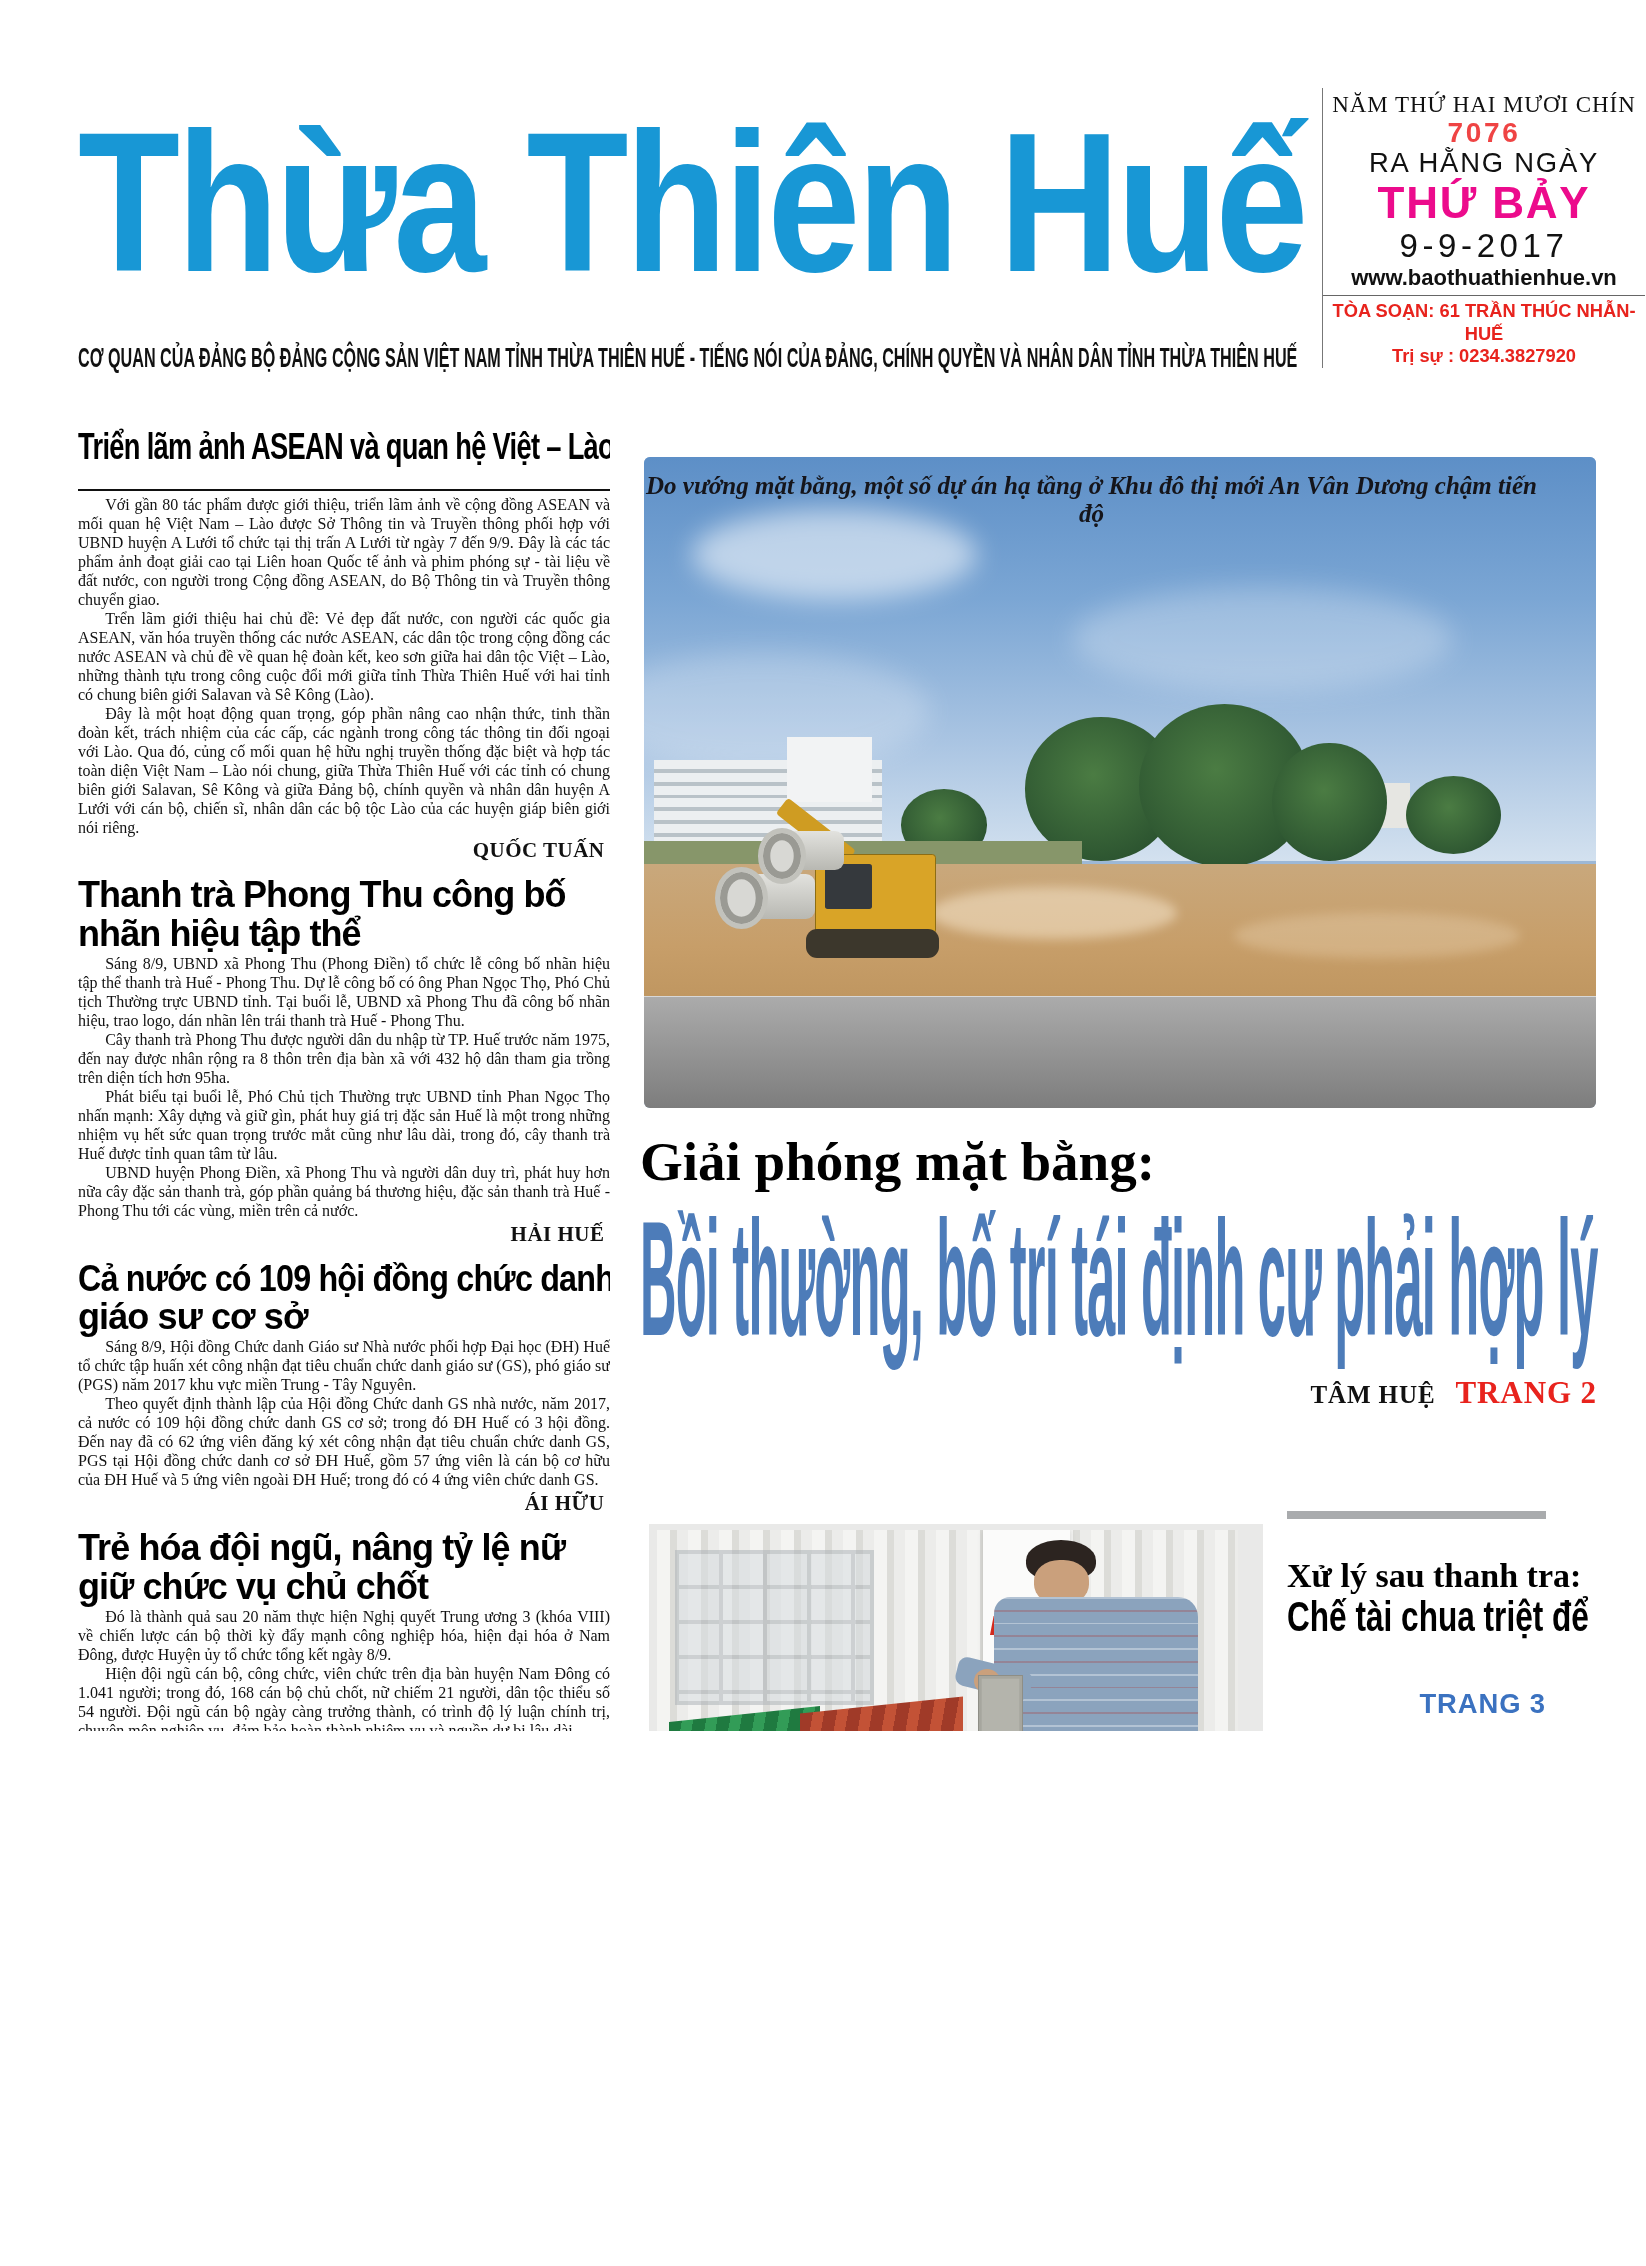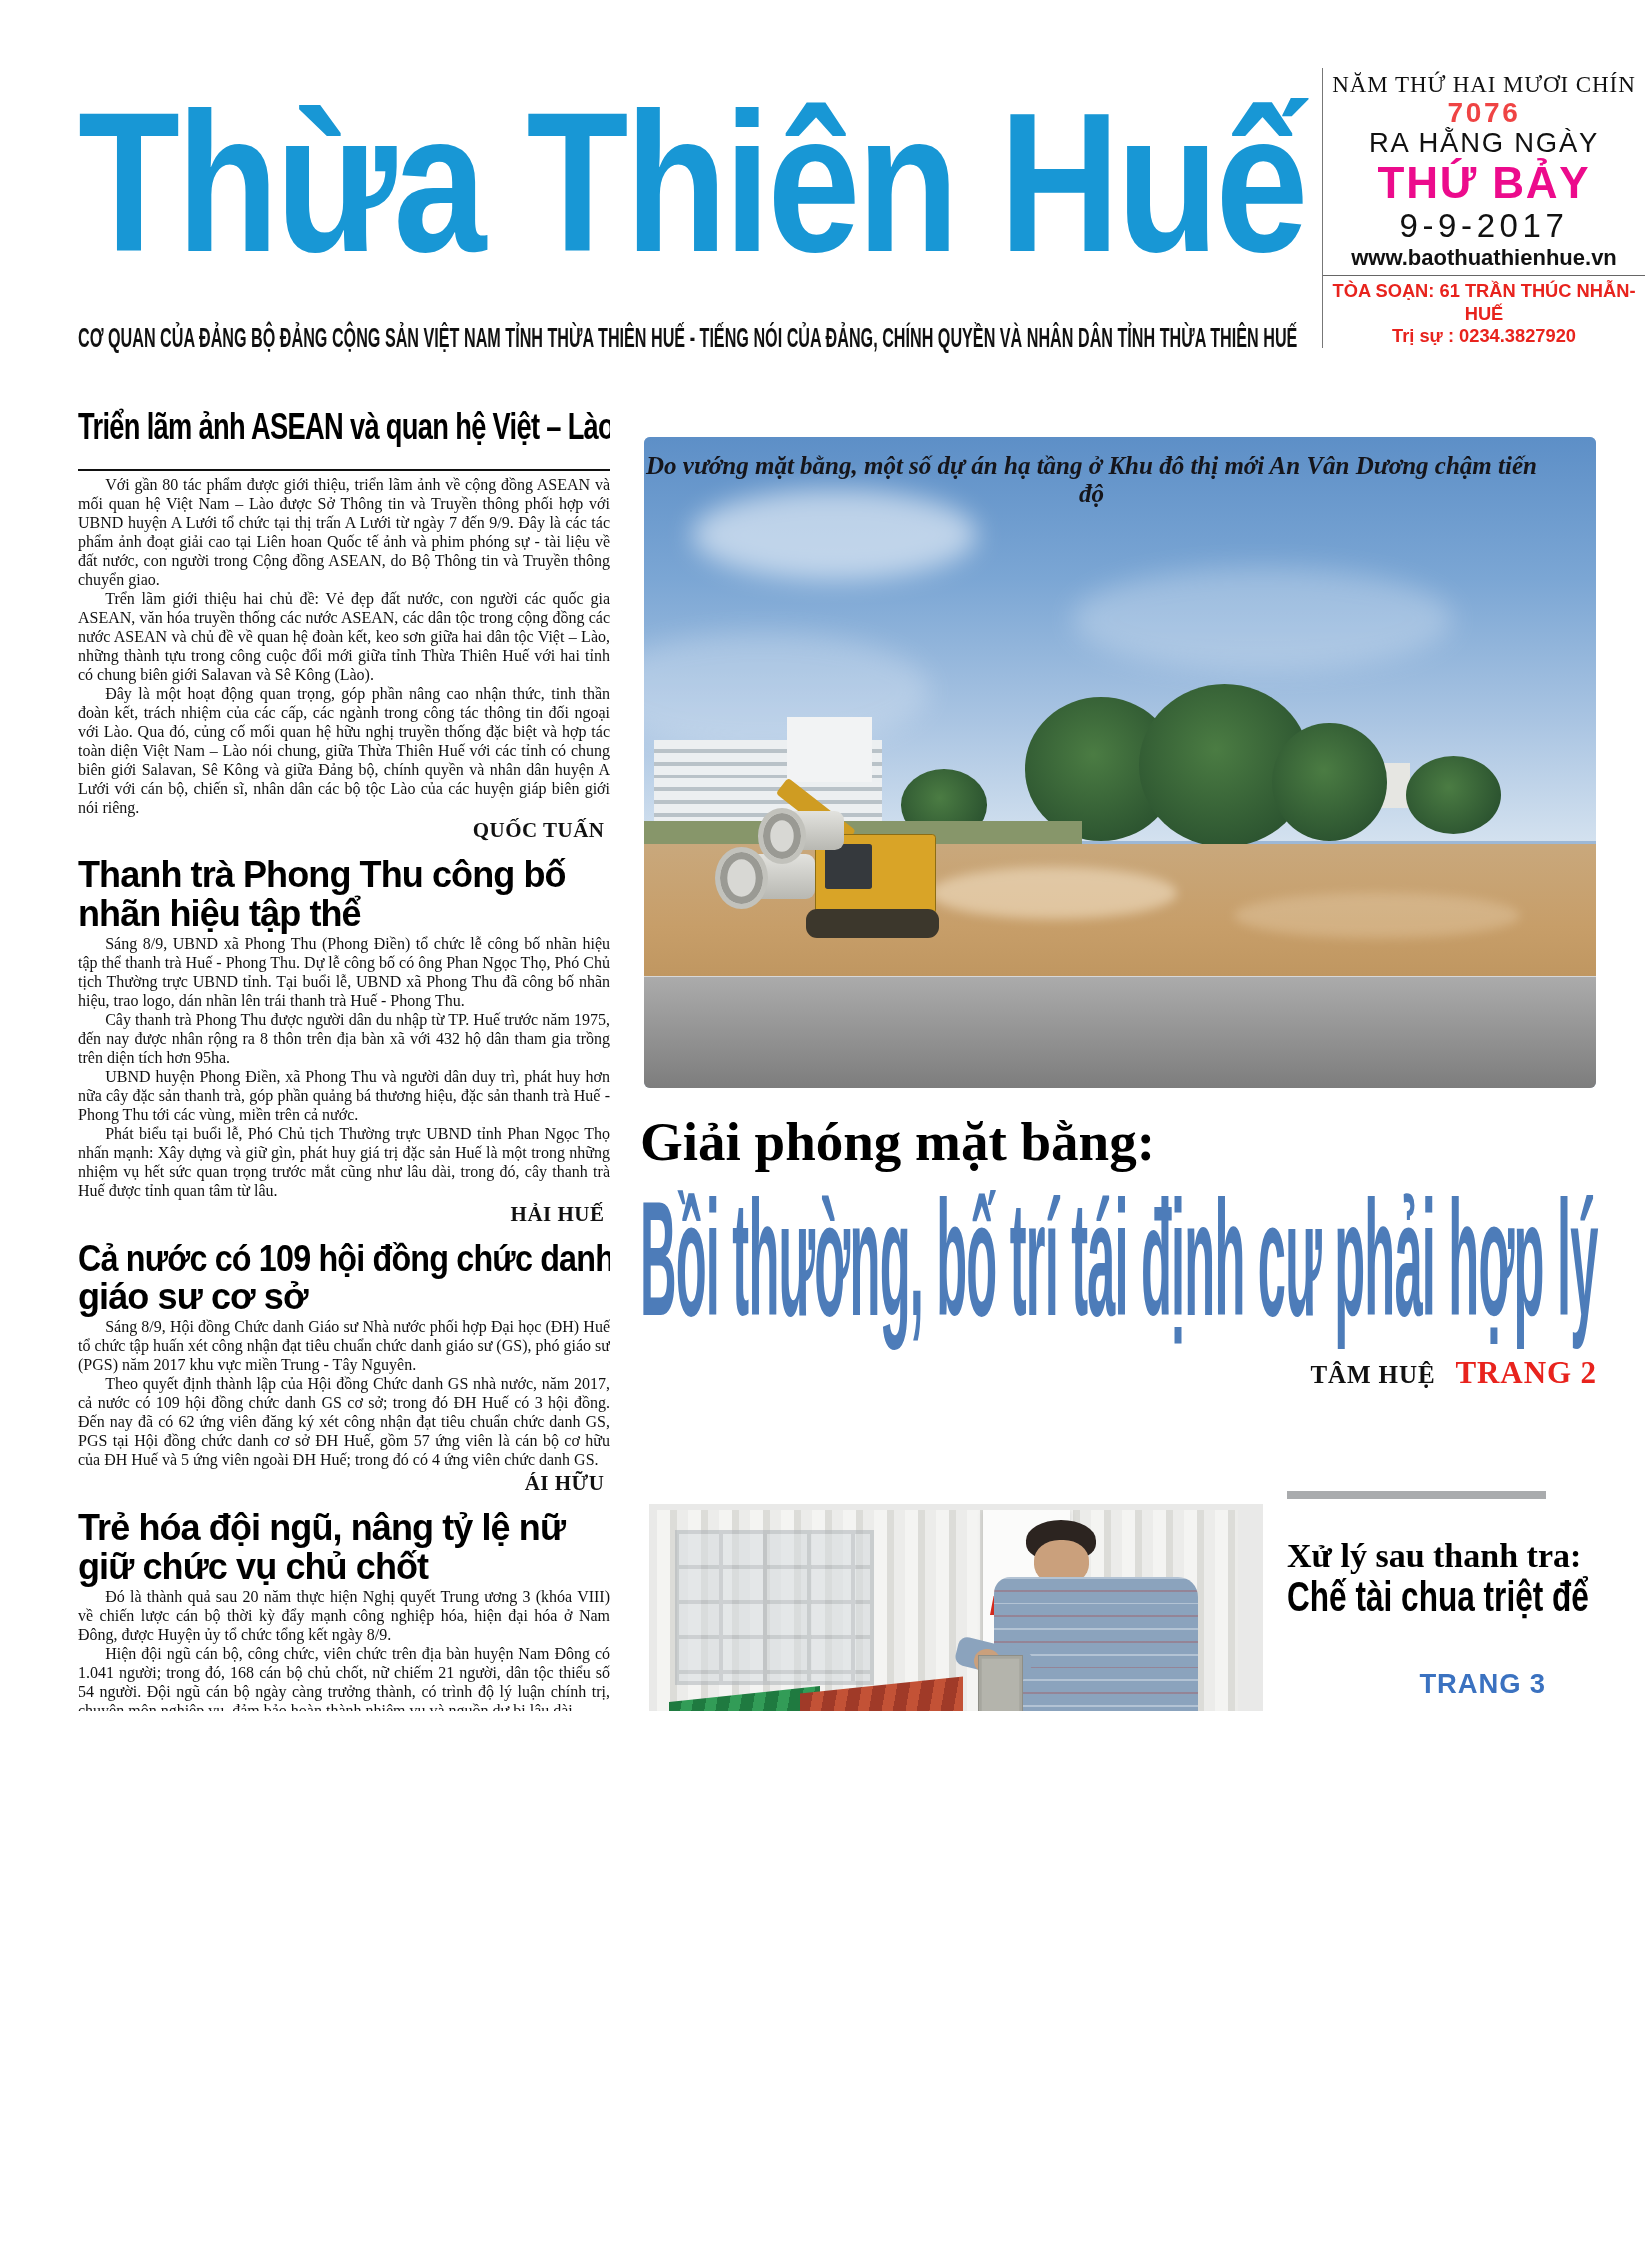--- a/index.html
+++ b/index.html
@@ -1,17 +1,17 @@
 <!DOCTYPE html>
 <html style="font-size:14.6px"><head>
 <meta charset="utf-8">
 <style>
   html,body{margin:0;padding:0;background:#fff;}
   #page{position:relative;width:1647px;height:1711px;background:#fff;overflow:hidden;
-        font-family:"Liberation Serif",serif;color:#111;}
+        font-family:"Liberation Serif",serif;color:#111;margin-top:20px;}
   .abs{position:absolute;}
   .fit{display:inline-block;white-space:nowrap;transform-origin:left center;}
   
   #masthead{left:78px;top:57px;width:1232px;height:217px;display:flex;align-items:flex-end;}
   #masthead .fit{font-family:"Liberation Sans",sans-serif;font-weight:bold;
                  font-size:199px;line-height:.92;color:#1897d5;letter-spacing:-3.7px;}
   #datebox{left:1322px;top:68px;width:322px;text-align:center;border-left:0.9px solid #777;padding-top:3.7px;}
   .db-year{font-size:23px;letter-spacing:0.9px;}
   .db-issue{font-family:"Liberation Sans",sans-serif;font-weight:bold;font-size:28px;color:#ef4444;letter-spacing:2.7px;line-height:1.05;}
   .db-freq{font-family:"Liberation Sans",sans-serif;font-size:27.4px;letter-spacing:1.8px;line-height:1.15;}
@@ -152,22 +152,22 @@
       <div class="byline">QUỐC TUẤN</div>
     </div>
 
     <div class="art">
       <div class="art-head">
         <span class="fit" style="transform: scaleX(1);">Thanh trà Phong Thu công bố</span><br>
         <span class="fit" style="transform: scaleX(1);">nhãn hiệu tập thể</span>
       </div>
       <p>Sáng 8/9, UBND xã Phong Thu (Phong Điền) tổ chức lễ công bố nhãn hiệu tập thể thanh trà Huế - Phong Thu. Dự lễ công bố có ông Phan Ngọc Thọ, Phó Chủ tịch Thường trực UBND tỉnh. Tại buổi lễ, UBND xã Phong Thu đã công bố nhãn hiệu, trao logo, dán nhãn lên trái thanh trà Huế - Phong Thu.</p>
       <p>Cây thanh trà Phong Thu được người dân du nhập từ TP. Huế trước năm 1975, đến nay  được nhân rộng ra 8 thôn trên địa bàn xã với 432 hộ dân tham gia trồng trên diện tích hơn  95ha.</p>
+      <p>Phát biểu tại buổi lễ, Phó Chủ tịch Thường trực UBND tỉnh Phan Ngọc Thọ nhấn mạnh: Xây dựng và giữ gìn, phát huy giá trị đặc sản Huế là một trong những nhiệm vụ hết sức quan trọng trước mắt cũng như lâu dài, trong đó, cây thanh trà Huế được tỉnh quan tâm từ lâu.</p>
       <p>UBND huyện Phong Điền, xã Phong Thu và người dân duy trì, phát huy hơn nữa cây đặc sản thanh trà, góp phần quảng bá thương hiệu, đặc sản thanh trà Huế - Phong Thu tới các vùng, miền trên cả nước.</p>
-      <p>Phát biểu tại buổi lễ, Phó Chủ tịch Thường trực UBND tỉnh Phan Ngọc Thọ nhấn mạnh: Xây dựng và giữ gìn, phát huy giá trị đặc sản Huế là một trong những nhiệm vụ hết sức quan trọng trước mắt cũng như lâu dài, trong đó, cây thanh trà Huế được tỉnh quan tâm từ lâu.</p>
       <div class="byline">HẢI HUẾ</div>
     </div>
 
     <div class="art">
       <div class="art-head">
         <span class="fit" style="transform: scaleX(0.89625);">Cả nước có 109 hội đồng chức danh</span><br>
         <span class="fit" style="transform: scaleX(1);">giáo sư cơ sở</span>
       </div>
       <p>Sáng 8/9, Hội đồng Chức danh Giáo sư Nhà nước phối hợp Đại học (ĐH) Huế tổ chức tập huấn xét công nhận đạt tiêu chuẩn chức danh giáo sư (GS), phó giáo sư (PGS) năm 2017 khu vực miền Trung - Tây Nguyên.</p>
       <p> Theo quyết định thành lập của Hội đồng Chức danh GS nhà nước, năm 2017, cả nước có 109 hội đồng chức danh GS cơ sở; trong đó ĐH Huế có 3 hội đồng. Đến nay đã có 62 ứng viên đăng ký xét công nhận đạt tiêu chuẩn chức danh GS, PGS tại Hội đồng chức danh cơ sở ĐH Huế, gồm 57 ứng viên là cán bộ cơ hữu của ĐH Huế và 5 ứng viên ngoài ĐH Huế; trong đó có 4 ứng viên chức danh GS.</p>

